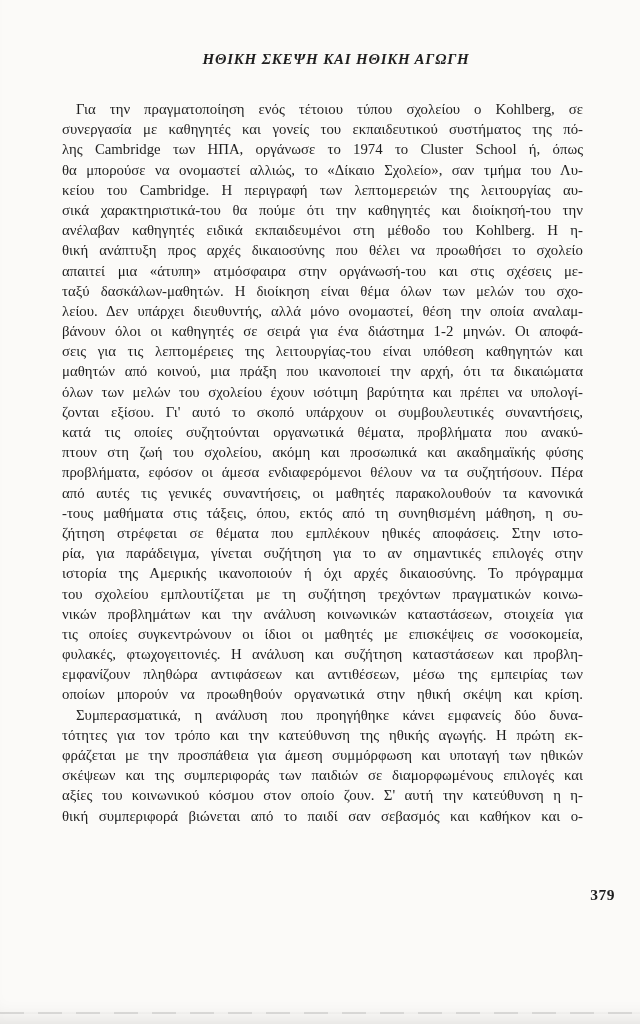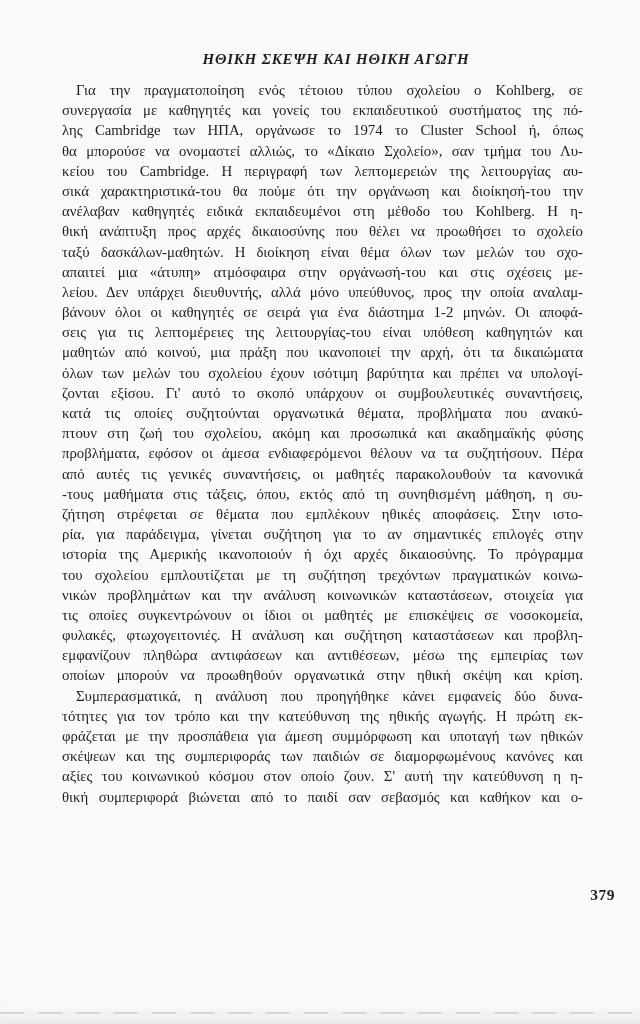--- a/index.html
+++ b/index.html
@@ -25,21 +25,21 @@
     width: 100%;
     text-align: center;
     font-size: 15px;
     font-weight: bold;
     font-style: italic;
     letter-spacing: 0.8px;
     margin: 0;
   }
   .body-text {
     position: absolute;
-    top: 80px;
+    top: 99px;
     left: 62px;
     width: 521px;
   }
   .line {
     font-size: 14.8px;
     line-height: 20.2px;
     height: 20.2px;
     overflow: hidden;
     text-align: justify;
     text-align-last: justify;
@@ -80,26 +80,26 @@
 
 <div class="page" style="background: rgb(251, 250, 248); color: rgb(30, 30, 30); padding-left: 32px;">
   <h1 class="heading">ΗΘΙΚΗ ΣΚΕΨΗ ΚΑΙ ΗΘΙΚΗ ΑΓΩΓΗ</h1>
 
   <div class="body-text">
       <div class="line first">Για την πραγματοποίηση ενός τέτοιου τύπου σχολείου ο Kohlberg, σε</div>
       <div class="line">συνεργασία με καθηγητές και γονείς του εκπαιδευτικού συστήματος της πό-</div>
       <div class="line">λης Cambridge των ΗΠΑ, οργάνωσε το 1974 το Cluster School ή, όπως</div>
       <div class="line">θα μπορούσε να ονομαστεί αλλιώς, το «Δίκαιο Σχολείο», σαν τμήμα του Λυ-</div>
       <div class="line">κείου του Cambridge. Η περιγραφή των λεπτομερειών της λειτουργίας αυ-</div>
-      <div class="line">σικά χαρακτηριστικά-του θα πούμε ότι την οργάνωση και διοίκησή-του την</div>
+      <div class="line">σικά χαρακτηριστικά-του θα πούμε ότι την καθηγητές και διοίκησή-του την</div>
       <div class="line">ανέλαβαν καθηγητές ειδικά εκπαιδευμένοι στη μέθοδο του Kohlberg. Η η-</div>
       <div class="line">θική ανάπτυξη προς αρχές δικαιοσύνης που θέλει να προωθήσει το σχολείο</div>
+      <div class="line">απαιτεί μια «άτυπη» ατμόσφαιρα στην οργάνωσή-του και στις σχέσεις με-</div>
       <div class="line">ταξύ δασκάλων-μαθητών. Η διοίκηση είναι θέμα όλων των μελών του σχο-</div>
-      <div class="line">απαιτεί μια «άτυπη» ατμόσφαιρα στην οργάνωσή-του και στις σχέσεις με-</div>
-      <div class="line">λείου. Δεν υπάρχει διευθυντής, αλλά μόνο υπεύθυνος, προς την οποία αναλαμ-</div>
+      <div class="line">λείου. Δεν υπάρχει διευθυντής, αλλά μόνο ονομαστεί, θέση την οποία αναλαμ-</div>
       <div class="line">βάνουν όλοι οι καθηγητές σε σειρά για ένα διάστημα 1-2 μηνών. Οι αποφά-</div>
       <div class="line">σεις για τις λεπτομέρειες της λειτουργίας-του είναι υπόθεση καθηγητών και</div>
       <div class="line">μαθητών από κοινού, μια πράξη που ικανοποιεί την αρχή, ότι τα δικαιώματα</div>
       <div class="line">όλων των μελών του σχολείου έχουν ισότιμη βαρύτητα και πρέπει να υπολογί-</div>
       <div class="line">ζονται εξίσου. Γι' αυτό το σκοπό υπάρχουν οι συμβουλευτικές συναντήσεις,</div>
       <div class="line">κατά τις οποίες συζητούνται οργανωτικά θέματα, προβλήματα που ανακύ-</div>
       <div class="line">πτουν στη ζωή του σχολείου, ακόμη και προσωπικά και ακαδημαϊκής φύσης</div>
       <div class="line">προβλήματα, εφόσον οι άμεσα ενδιαφερόμενοι θέλουν να τα συζητήσουν. Πέρα</div>
       <div class="line">από αυτές τις γενικές συναντήσεις, οι μαθητές παρακολουθούν τα κανονικά</div>
       <div class="line">-τους μαθήματα στις τάξεις, όπου, εκτός από τη συνηθισμένη μάθηση, η συ-</div>
@@ -108,21 +108,21 @@
       <div class="line">ιστορία της Αμερικής ικανοποιούν ή όχι αρχές δικαιοσύνης. Το πρόγραμμα</div>
       <div class="line">του σχολείου εμπλουτίζεται με τη συζήτηση τρεχόντων πραγματικών κοινω-</div>
       <div class="line">νικών προβλημάτων και την ανάλυση κοινωνικών καταστάσεων, στοιχεία για</div>
       <div class="line">τις οποίες συγκεντρώνουν οι ίδιοι οι μαθητές με επισκέψεις σε νοσοκομεία,</div>
       <div class="line">φυλακές, φτωχογειτονιές. Η ανάλυση και συζήτηση καταστάσεων και προβλη-</div>
       <div class="line">εμφανίζουν πληθώρα αντιφάσεων και αντιθέσεων, μέσω της εμπειρίας των</div>
       <div class="line">οποίων μπορούν να προωθηθούν οργανωτικά στην ηθική σκέψη και κρίση.</div>
       <div class="line first">Συμπερασματικά, η ανάλυση που προηγήθηκε κάνει εμφανείς δύο δυνα-</div>
       <div class="line">τότητες για τον τρόπο και την κατεύθυνση της ηθικής αγωγής. Η πρώτη εκ-</div>
       <div class="line">φράζεται με την προσπάθεια για άμεση συμμόρφωση και υποταγή των ηθικών</div>
-      <div class="line">σκέψεων και της συμπεριφοράς των παιδιών σε διαμορφωμένους κανόνες και</div>
+      <div class="line">σκέψεων και της συμπεριφοράς των παιδιών σε διαμορφωμένους επιλογές και</div>
       <div class="line">αξίες του κοινωνικού κόσμου στον οποίο ζουν. Σ' αυτή την κατεύθυνση η η-</div>
       <div class="line">θική συμπεριφορά βιώνεται από το παιδί σαν σεβασμός και καθήκον και ο-</div>
     </div>
 
   <div class="page-number">379</div>
 
   <div class="scan-edge-bottom"></div>
   <div class="scan-edge-right"></div>
 </div>
 

